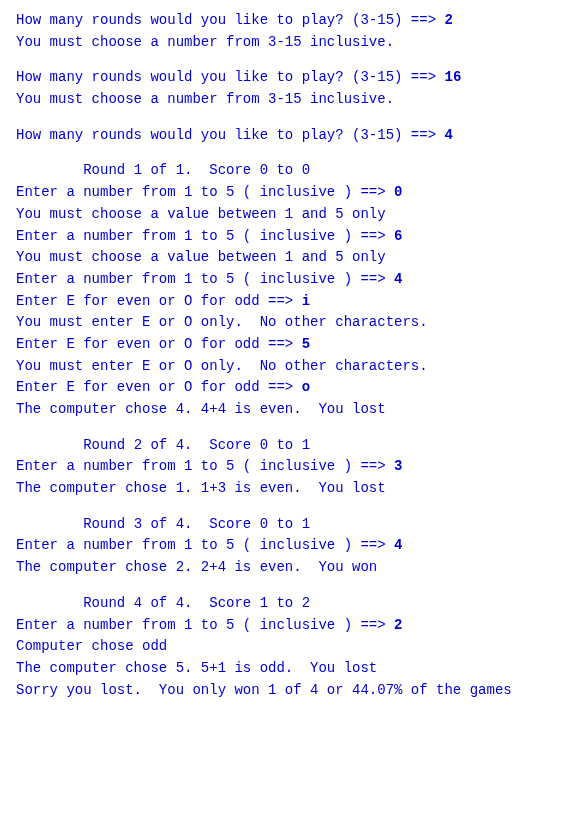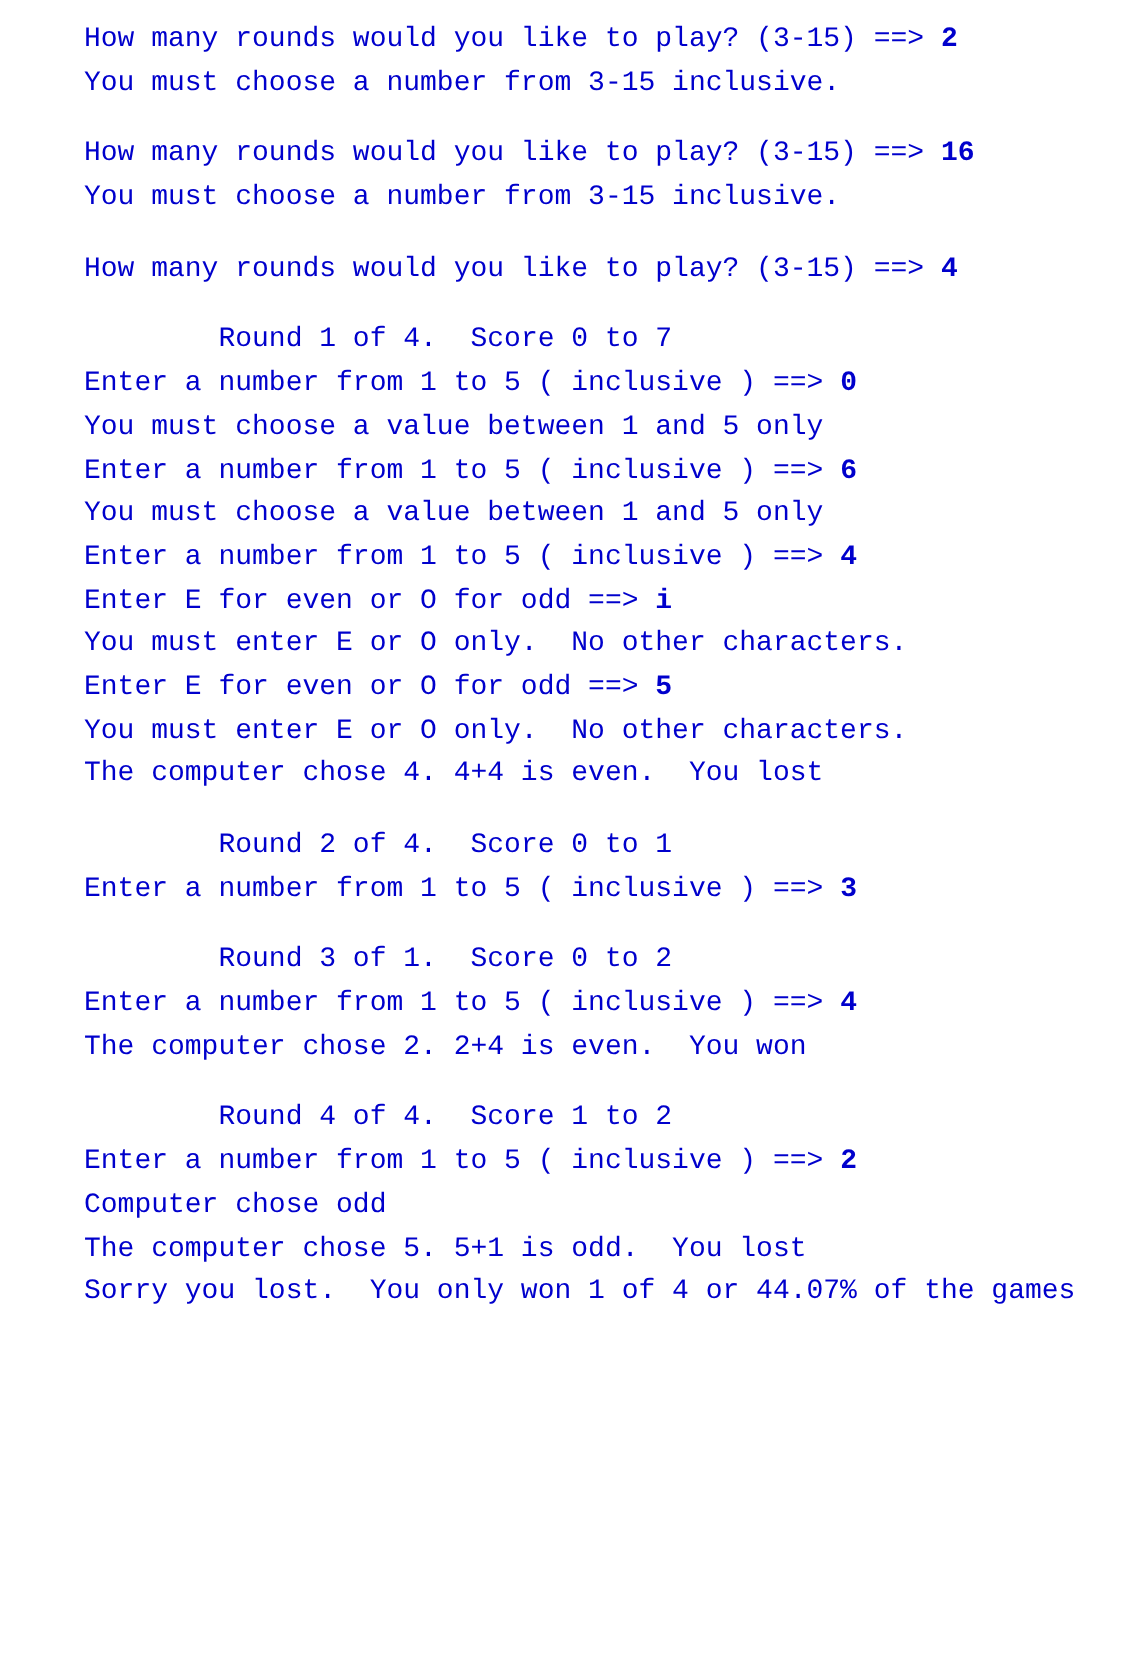--- a/index.html
+++ b/index.html
@@ -13,21 +13,20 @@
       font-size: 14px;
       color: #0000cc;
       padding: 10px 16px;
       width: 570px;
       min-height: 838px;
     }
     .line {
       line-height: 1.55;
       white-space: pre-wrap;
       word-break: break-word;
-      margin-left: 26px;
     }
     .line span.user-input {
       font-weight: bold;
       color: #0000cc;
     }
     .spacer {
       height: 14px;
     }
   </style>
 </head>
@@ -35,36 +34,38 @@
 
 <div id="terminal">
     <div class="line">How many rounds would you like to play? (3-15) ==&gt; <span class="user-input">2</span></div>
     <div class="line">You must choose a number from 3-15 inclusive.</div>
     <div class="spacer"></div>
     <div class="line">How many rounds would you like to play? (3-15) ==&gt; <span class="user-input">16</span></div>
     <div class="line">You must choose a number from 3-15 inclusive.</div>
     <div class="spacer"></div>
     <div class="line">How many rounds would you like to play? (3-15) ==&gt; <span class="user-input">4</span></div>
     <div class="spacer"></div>
-    <div class="line">        Round 1 of 4.  Score 0 to 7</div>
+    <div class="line">        Round 1 of 1.  Score 0 to 0</div>
     <div class="line">Enter a number from 1 to 5 ( inclusive ) ==&gt; <span class="user-input">0</span></div>
     <div class="line">You must choose a value between 1 and 5 only</div>
     <div class="line">Enter a number from 1 to 5 ( inclusive ) ==&gt; <span class="user-input">6</span></div>
     <div class="line">You must choose a value between 1 and 5 only</div>
     <div class="line">Enter a number from 1 to 5 ( inclusive ) ==&gt; <span class="user-input">4</span></div>
     <div class="line">Enter E for even or O for odd ==&gt; <span class="user-input">i</span></div>
     <div class="line">You must enter E or O only.  No other characters.</div>
     <div class="line">Enter E for even or O for odd ==&gt; <span class="user-input">5</span></div>
     <div class="line">You must enter E or O only.  No other characters.</div>
+    <div class="line">Enter E for even or O for odd ==&gt; <span class="user-input">o</span></div>
     <div class="line">The computer chose 4. 4+4 is even.  You lost</div>
     <div class="spacer"></div>
     <div class="line">        Round 2 of 4.  Score 0 to 1</div>
     <div class="line">Enter a number from 1 to 5 ( inclusive ) ==&gt; <span class="user-input">3</span></div>
+    <div class="line">The computer chose 1. 1+3 is even.  You lost</div>
     <div class="spacer"></div>
-    <div class="line">        Round 3 of 1.  Score 0 to 2</div>
+    <div class="line">        Round 3 of 4.  Score 0 to 1</div>
     <div class="line">Enter a number from 1 to 5 ( inclusive ) ==&gt; <span class="user-input">4</span></div>
     <div class="line">The computer chose 2. 2+4 is even.  You won</div>
     <div class="spacer"></div>
     <div class="line">        Round 4 of 4.  Score 1 to 2</div>
     <div class="line">Enter a number from 1 to 5 ( inclusive ) ==&gt; <span class="user-input">2</span></div>
     <div class="line">Computer chose odd</div>
     <div class="line">The computer chose 5. 5+1 is odd.  You lost</div>
     <div class="line">Sorry you lost.  You only won 1 of 4 or 44.07% of the games</div>
   </div>
 

